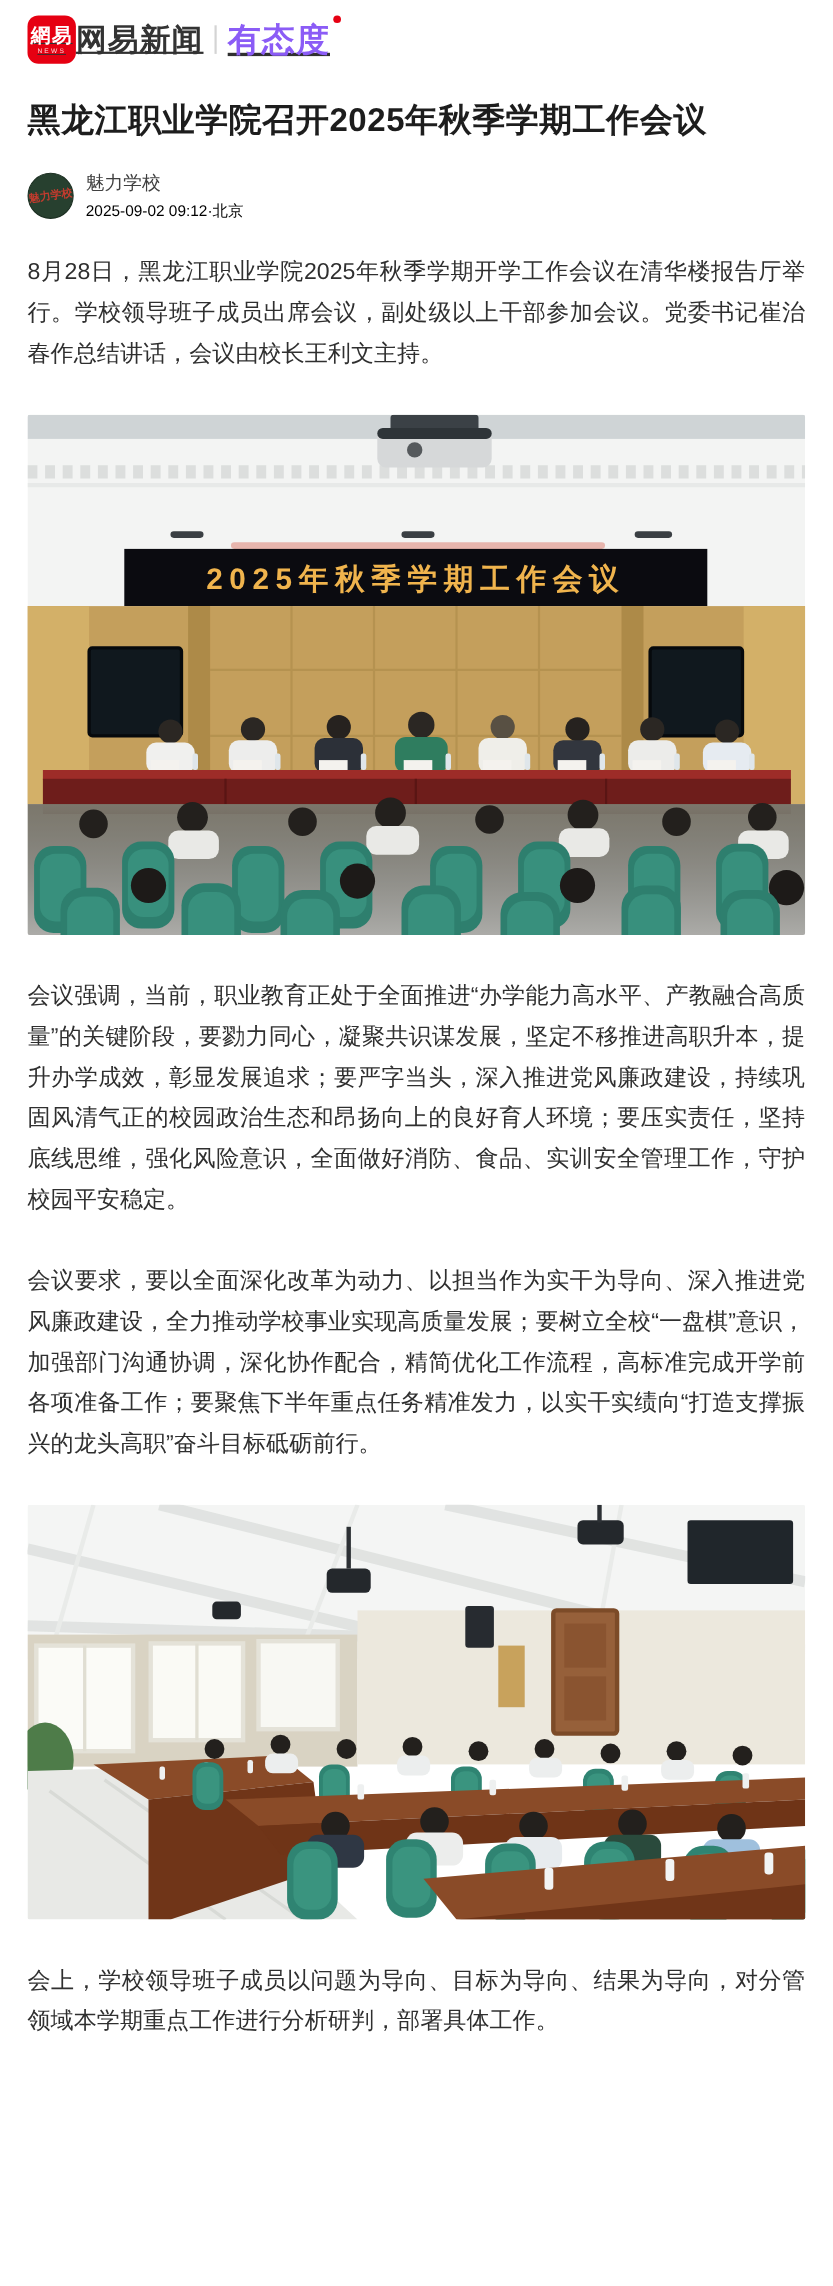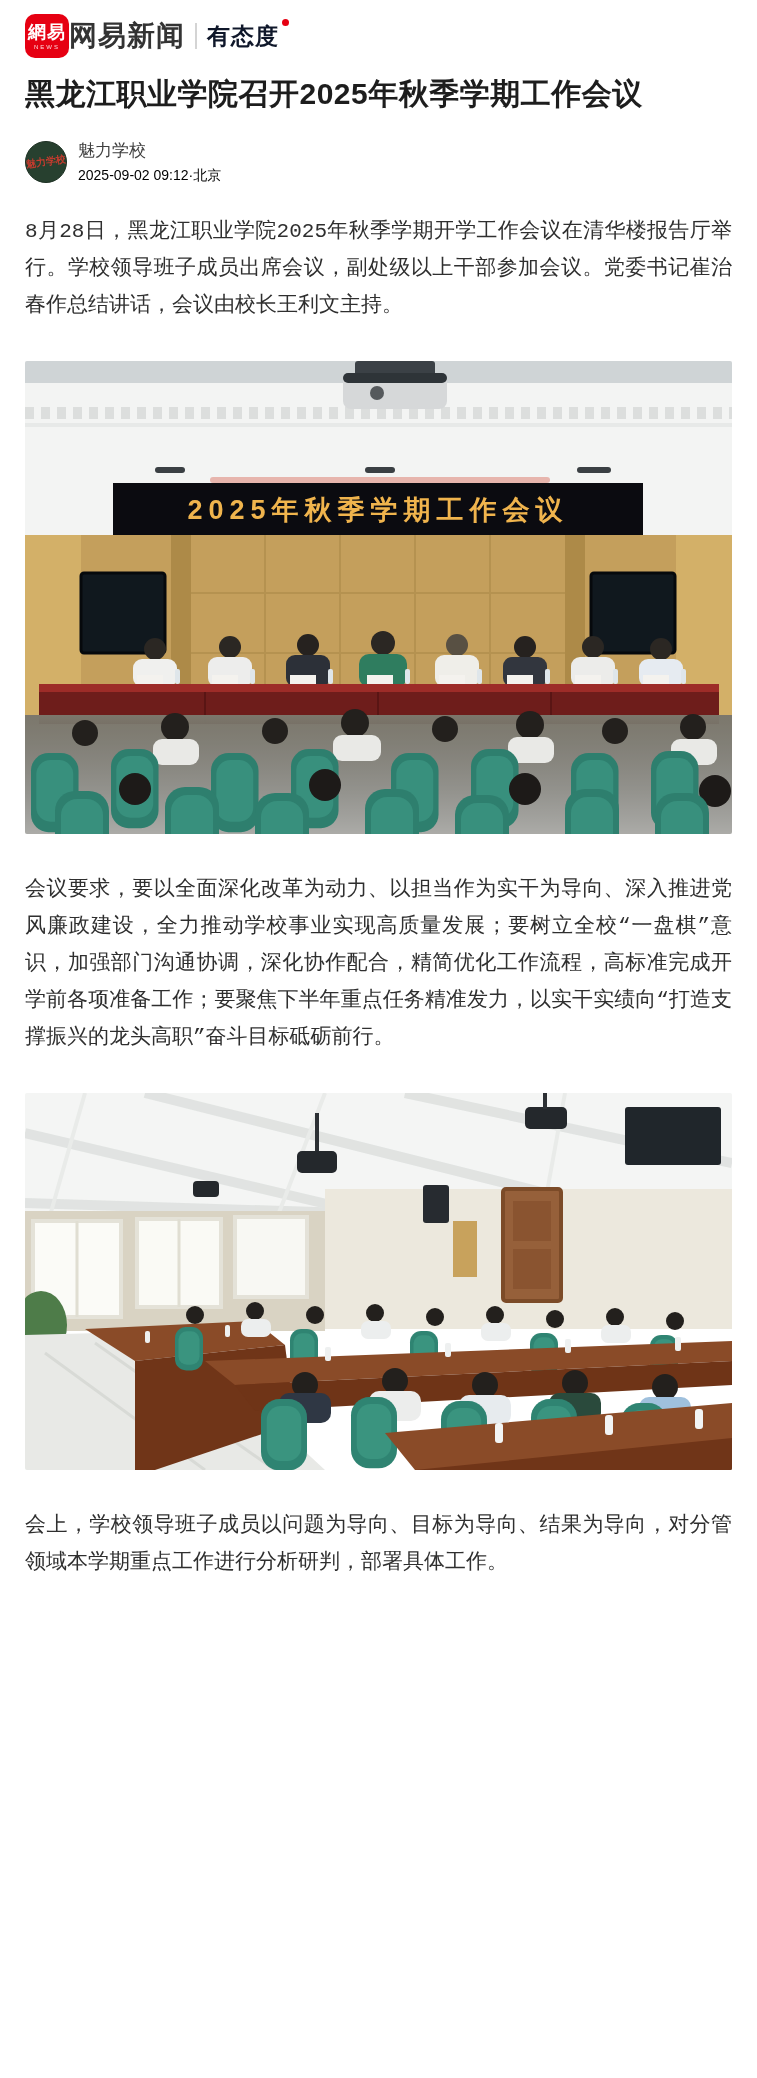--- a/index.html
+++ b/index.html
@@ -5,52 +5,52 @@
   * { margin:0; padding:0; box-sizing:border-box; }
   html,body { background:#ffffff; }
   body {
     width:757px; height:2078px; overflow:hidden; margin:0 auto;
     font-family:"Liberation Sans","DejaVu Sans",sans-serif;
     color:#303030;
   }
   .page { width:757px; padding:0 25px; }
 
   
-  .site-header { display:flex; align-items:center; padding-top:16px; height:56px; }
+  .site-header { display:flex; align-items:center; padding-top:16px; height:56px;text-decoration:underline; }
   .logo-badge {
     width:44px; height:44px; border-radius:10px; background:#e60012;
     color:#ffffff; display:flex; flex-direction:column; align-items:center; justify-content:center;
     line-height:1; flex:0 0 auto;
   }
   .logo-badge .cn { font-size:18px; font-weight:700; letter-spacing:1px; }
   .logo-badge .en { font-size:6px; letter-spacing:2px; margin-top:3px; opacity:.85; }
   .brand { font-size:28px; font-weight:700; color:#333333; letter-spacing:1px; }
   .brand-divider { width:2px; height:26px; background:#d4d4d4; margin:0 10px; }
-  .slogan { font-size:23px; font-weight:700; color:#0f172a; letter-spacing:1px; position:relative; }
+  .slogan { font-size:30px; font-weight:700; color:#8b5cf6; letter-spacing:1px; position:relative; }
   .slogan .dot { position:absolute; top:-2px; right:-10px; width:7px; height:7px; border-radius:50%; background:#e60012; }
 
   
   h1.article-title {
-    margin-top:18px; font-size:30px; line-height:1.35; font-weight:700; color:#1d1d1d; letter-spacing:.5px;
+    margin-top:34px; font-size:30px; line-height:1.35; font-weight:700; color:#1d1d1d; letter-spacing:.5px;
   }
   .author-row { display:flex; align-items:center; margin-top:24px; }
   .avatar {
     width:42px; height:42px; border-radius:50%; background:#27402f; border:1px solid #1d3023;
     display:flex; align-items:center; justify-content:center; flex:0 0 auto; overflow:hidden;
   }
   .avatar span { color:#c43b2e; font-size:10px; font-weight:700; transform:rotate(-8deg); letter-spacing:0; }
   .author-meta { margin-left:11px; }
   .author-name { font-size:17px; color:#404040; }
   .author-time { font-size:14px; color:#000000; margin-top:5px; }
 
   
   .article-body { margin-top:28px; }
   .article-body p {
     font-size:21px; line-height:37px; color:#2f2f2f; text-align:justify;
-    margin:0 0 37px 0; word-break:break-all;font-family:Liberation Mono, monospace;
+    margin:0 0 37px 0; word-break:break-all;
   }
   figure.photo { width:707px; margin:0 0 37px 0; }
   figure.photo svg { display:block; width:707px; border-radius:2px; }
 </style>
 </head>
 <body>
 
 <div class="page">
 
   <header class="site-header">
@@ -236,20 +236,21 @@
           <use href="#p1chair" transform="translate(140,426)"></use>
           <use href="#p1chair" transform="translate(230,432)"></use>
           <use href="#p1chair" transform="translate(340,428)"></use>
           <use href="#p1chair" transform="translate(430,434)"></use>
           <use href="#p1chair" transform="translate(540,428)"></use>
           <use href="#p1chair" transform="translate(630,432)"></use>
         </g>
       </svg>
     </figure>
 
+    <p>会议强调，当前，职业教育正处于全面推进“办学能力高水平、产教融合高质量”的关键阶段，要勠力同心，凝聚共识谋发展，坚定不移推进高职升本，提升办学成效，彰显发展追求；要严字当头，深入推进党风廉政建设，持续巩固风清气正的校园政治生态和昂扬向上的良好育人环境；要压实责任，坚持底线思维，强化风险意识，全面做好消防、食品、实训安全管理工作，守护校园平安稳定。</p>
     <p>会议要求，要以全面深化改革为动力、以担当作为实干为导向、深入推进党风廉政建设，全力推动学校事业实现高质量发展；要树立全校“一盘棋”意识，加强部门沟通协调，深化协作配合，精简优化工作流程，高标准完成开学前各项准备工作；要聚焦下半年重点任务精准发力，以实干实绩向“打造支撑振兴的龙头高职”奋斗目标砥砺前行。</p>
 
     <figure class="photo">
       <svg viewBox="0 0 707 377" xmlns="http://www.w3.org/2000/svg">
         <defs>
           <g id="p2chair">
             <rect x="0" y="0" width="40" height="62" rx="16" fill="#2f8472"></rect>
             <rect x="5" y="6" width="30" height="48" rx="12" fill="#3a947f"></rect>
           </g>
         </defs>

